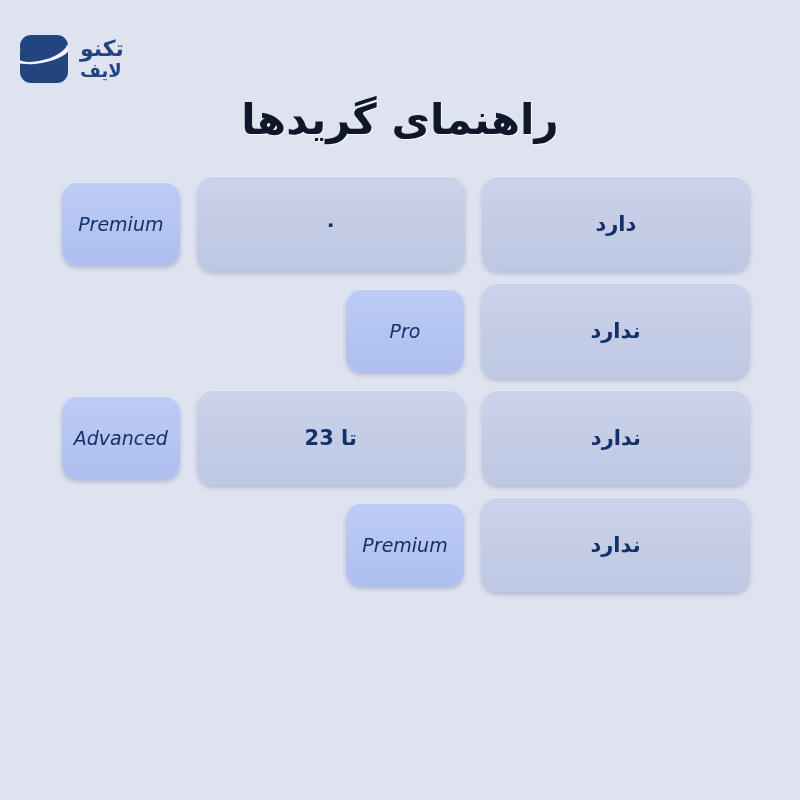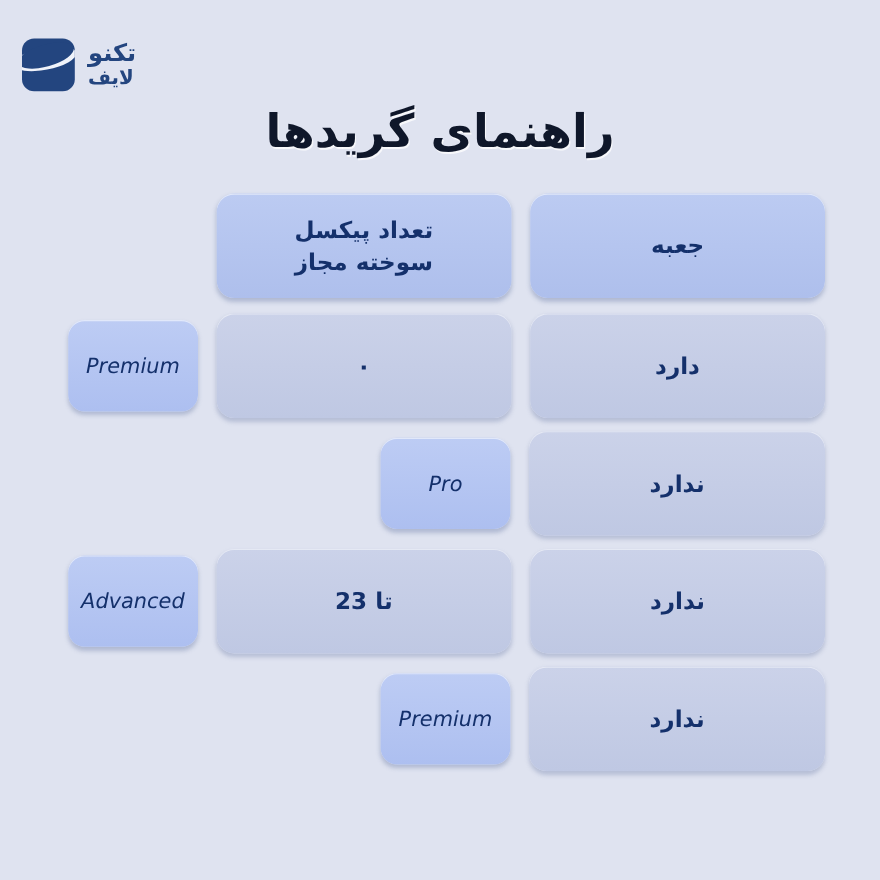--- a/index.html
+++ b/index.html
@@ -188,26 +188,20 @@
   <div class="brand-text">
     <span class="brand-line1">تکنو</span>
     <span class="brand-line2">لایف</span>
   </div>
 </div>
 
 <div class="page-title">راهنمای گریدها</div>
 
 <div class="grid-table">
 
-  <div class="grid-row header-row">
-    <div class="cell header-cell col-box">جعبه</div>
-    <div class="cell header-cell col-pixels two-line">تعداد پیکسل
-سوخته مجاز</div>
-    <div class="header-spacer"></div>
-  </div>
 
   <div class="grid-row">
     <div class="cell data-cell col-box">دارد</div>
     <div class="cell data-cell col-pixels">۰</div>
     <div class="cell grade-cell col-grade">Premium</div>
   </div>
 
   <div class="grid-row">
     <div class="cell data-cell col-box">ندارد</div>
     <div class="cell grade-cell col-grade">Pro</div>

